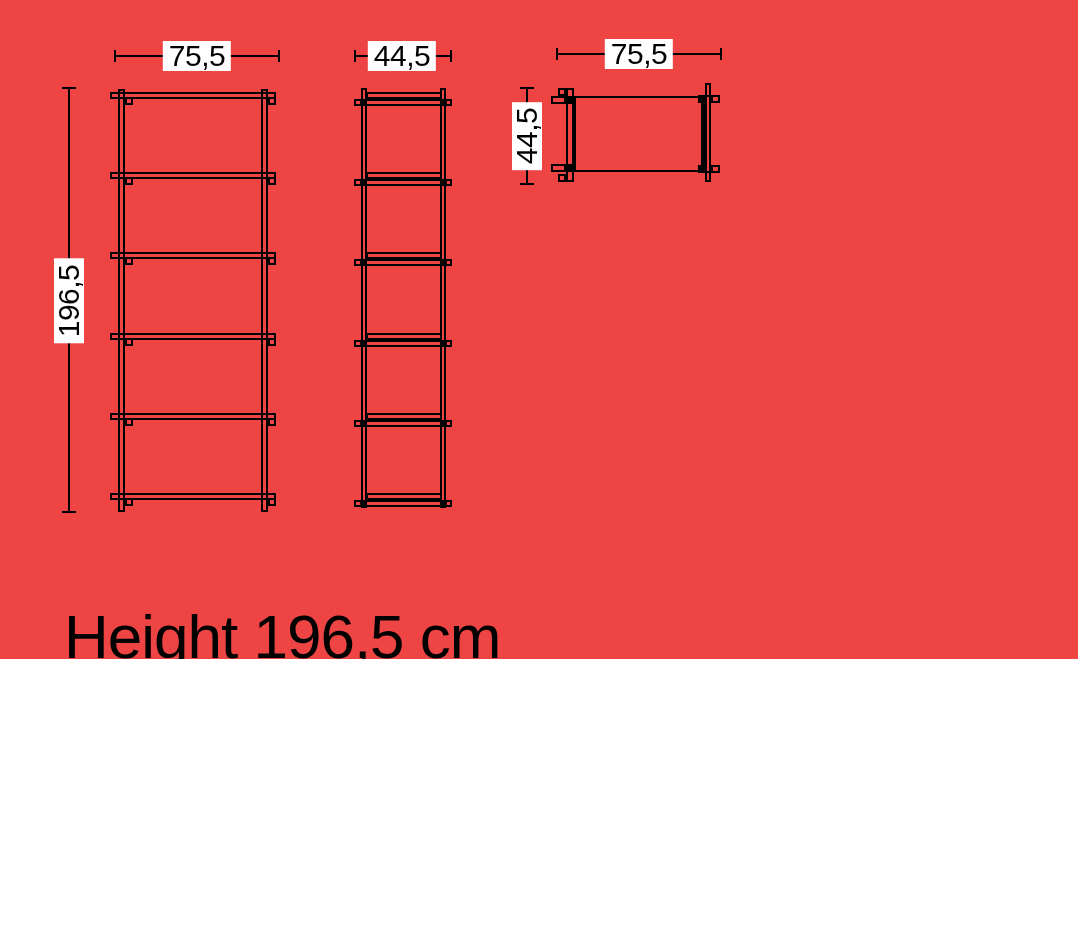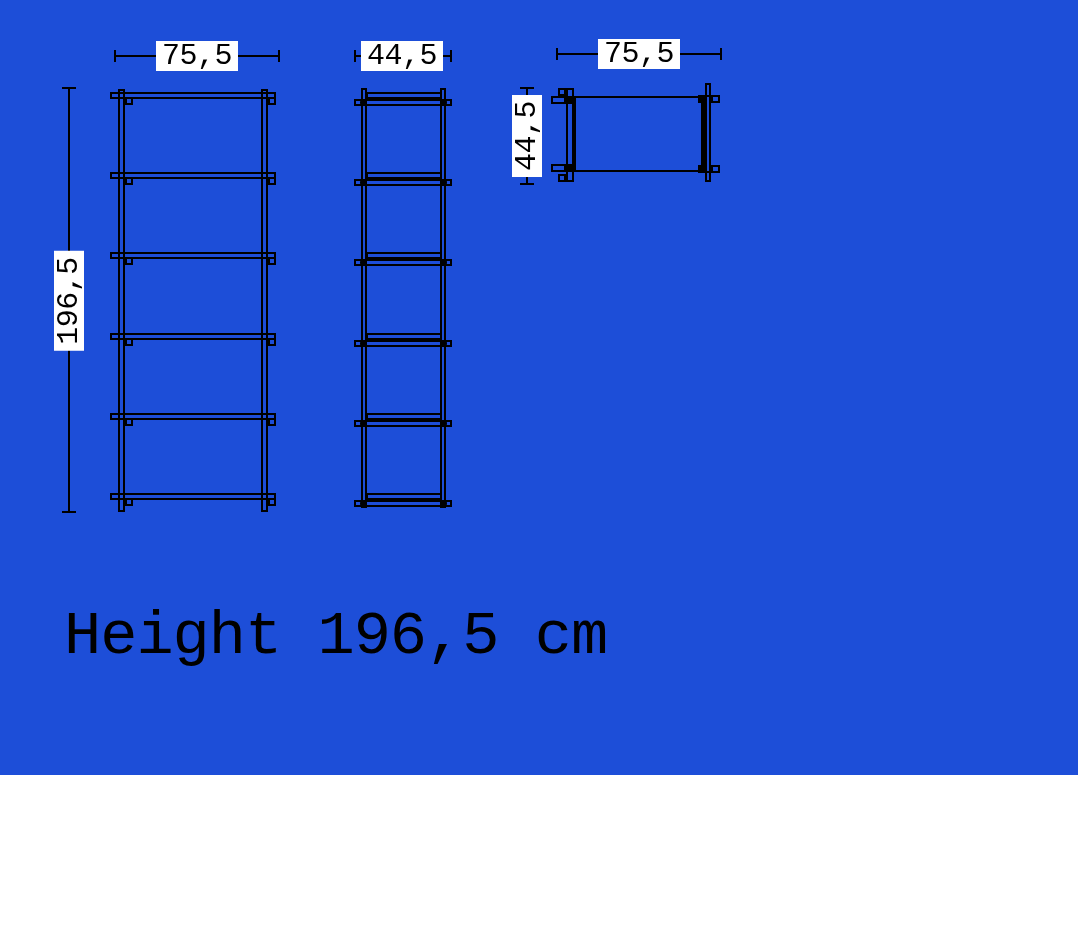--- a/index.html
+++ b/index.html
@@ -1,21 +1,21 @@
 <!DOCTYPE html>
 <html><head>
 <meta charset="utf-8">
 <style>
   * { margin:0; padding:0; box-sizing:border-box; }
   html,body { background:#ffffff; }
   .canvas {
     position:relative;
-    width:1078px; height:775px;
-    background:#1d4ed8;
-    font-family:Liberation Mono, monospace;
+    width:1078px; height:659px;
+    background:#ef4444;
+    font-family:Liberation Sans, sans-serif;
     overflow:hidden;
   }
   
   .outline { position:absolute; border:2px solid #000; background:transparent; }
   .dot     { position:absolute; width:7px; height:7px; background:#000; border-radius:50%; }
   .sq      { position:absolute; width:8px; height:8px; background:#000; }
   
   .dline   { position:absolute; background:#000; }
   .dimlabel {
     position:absolute;

